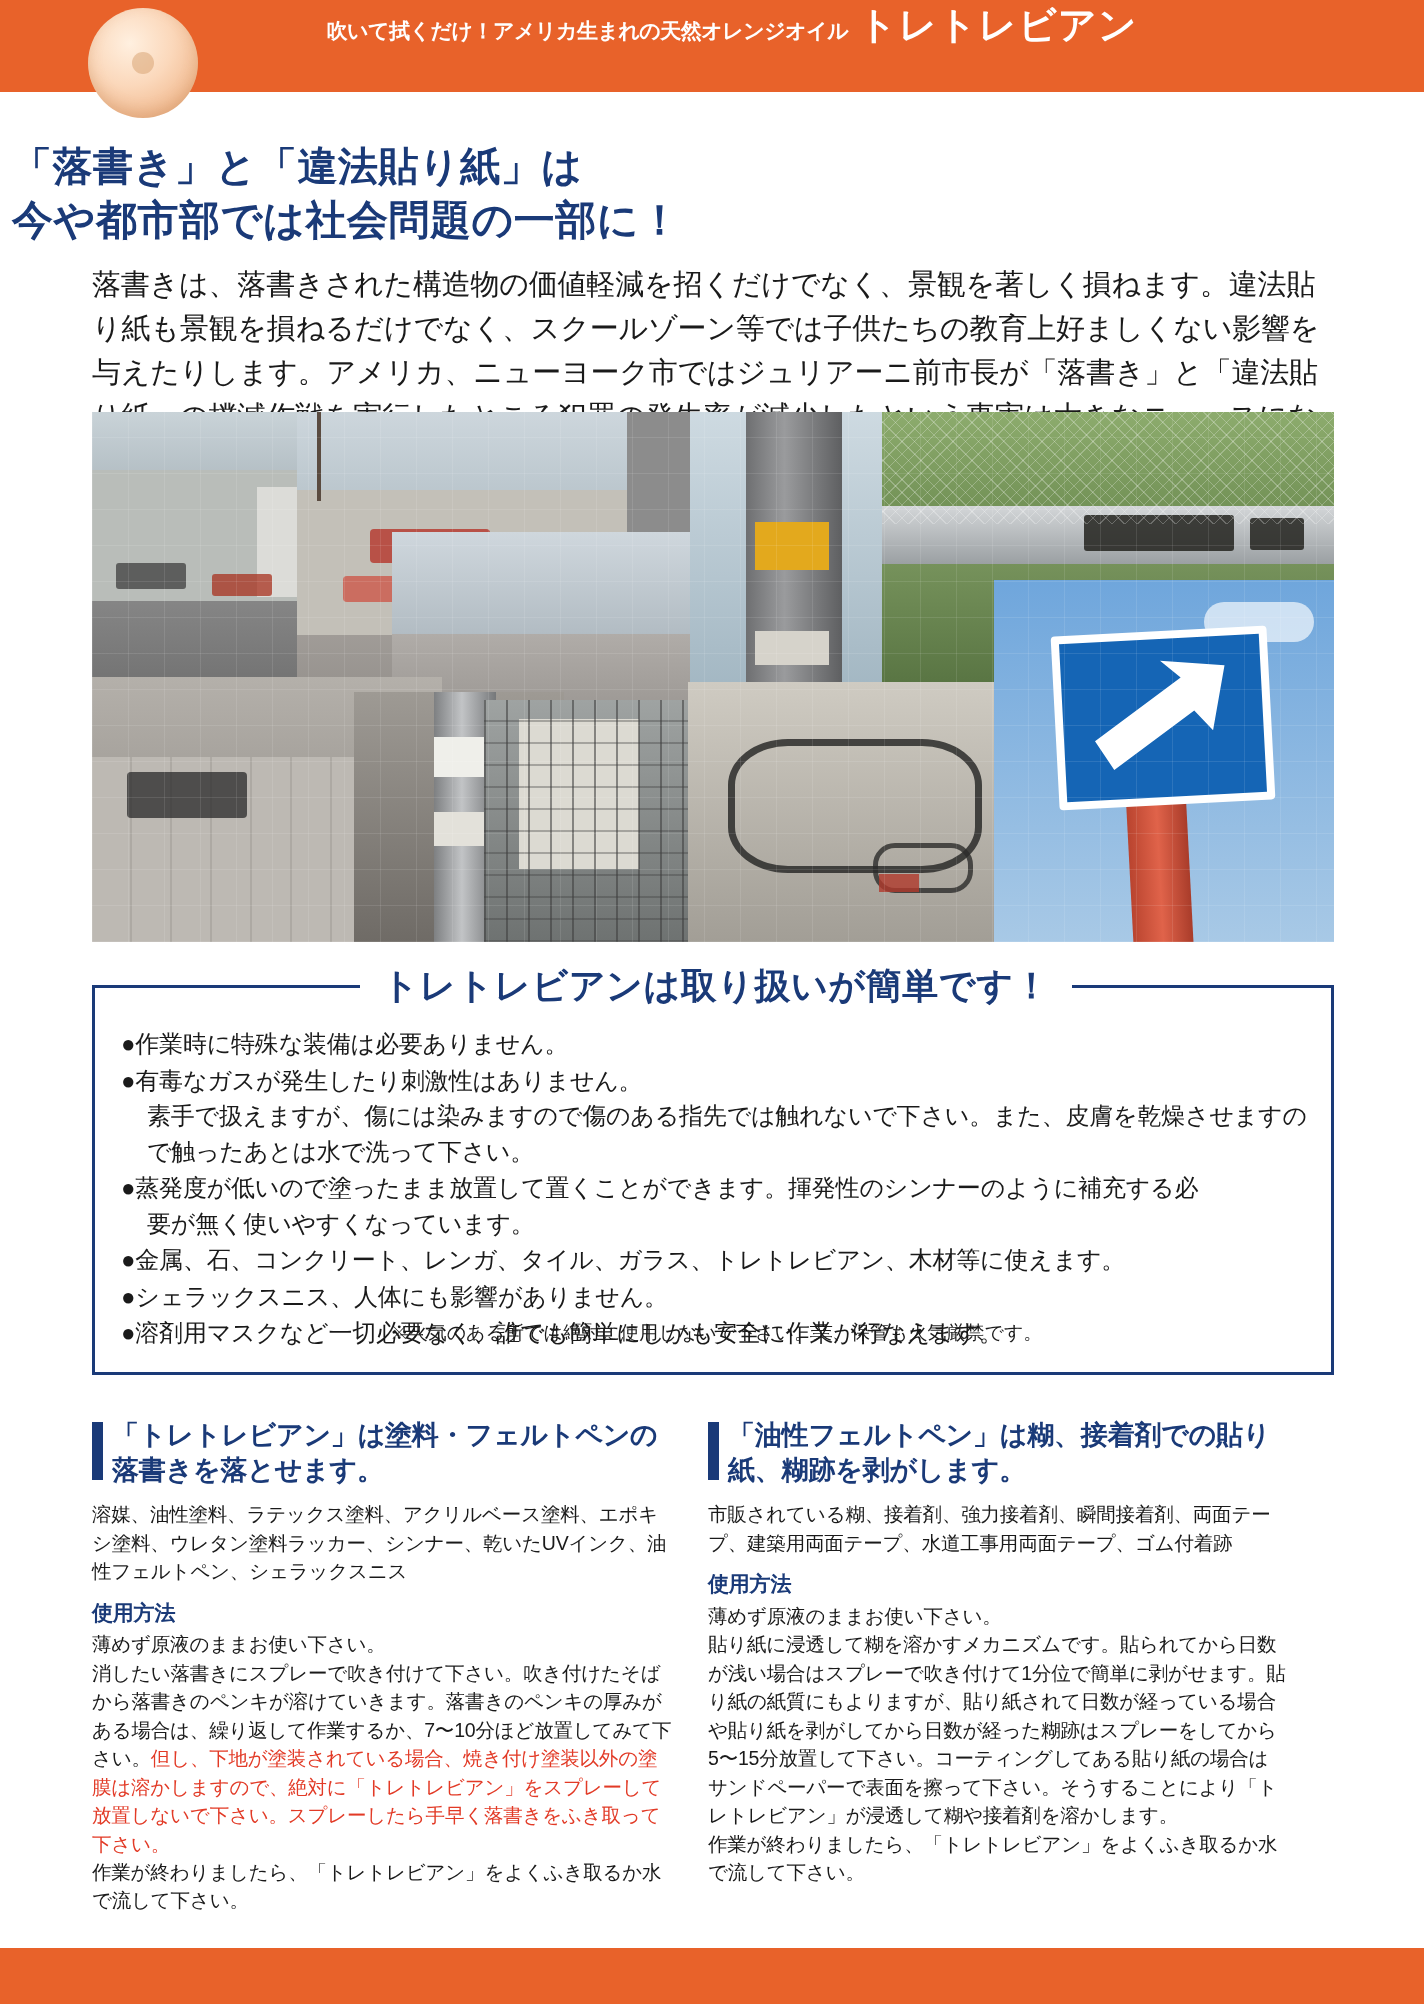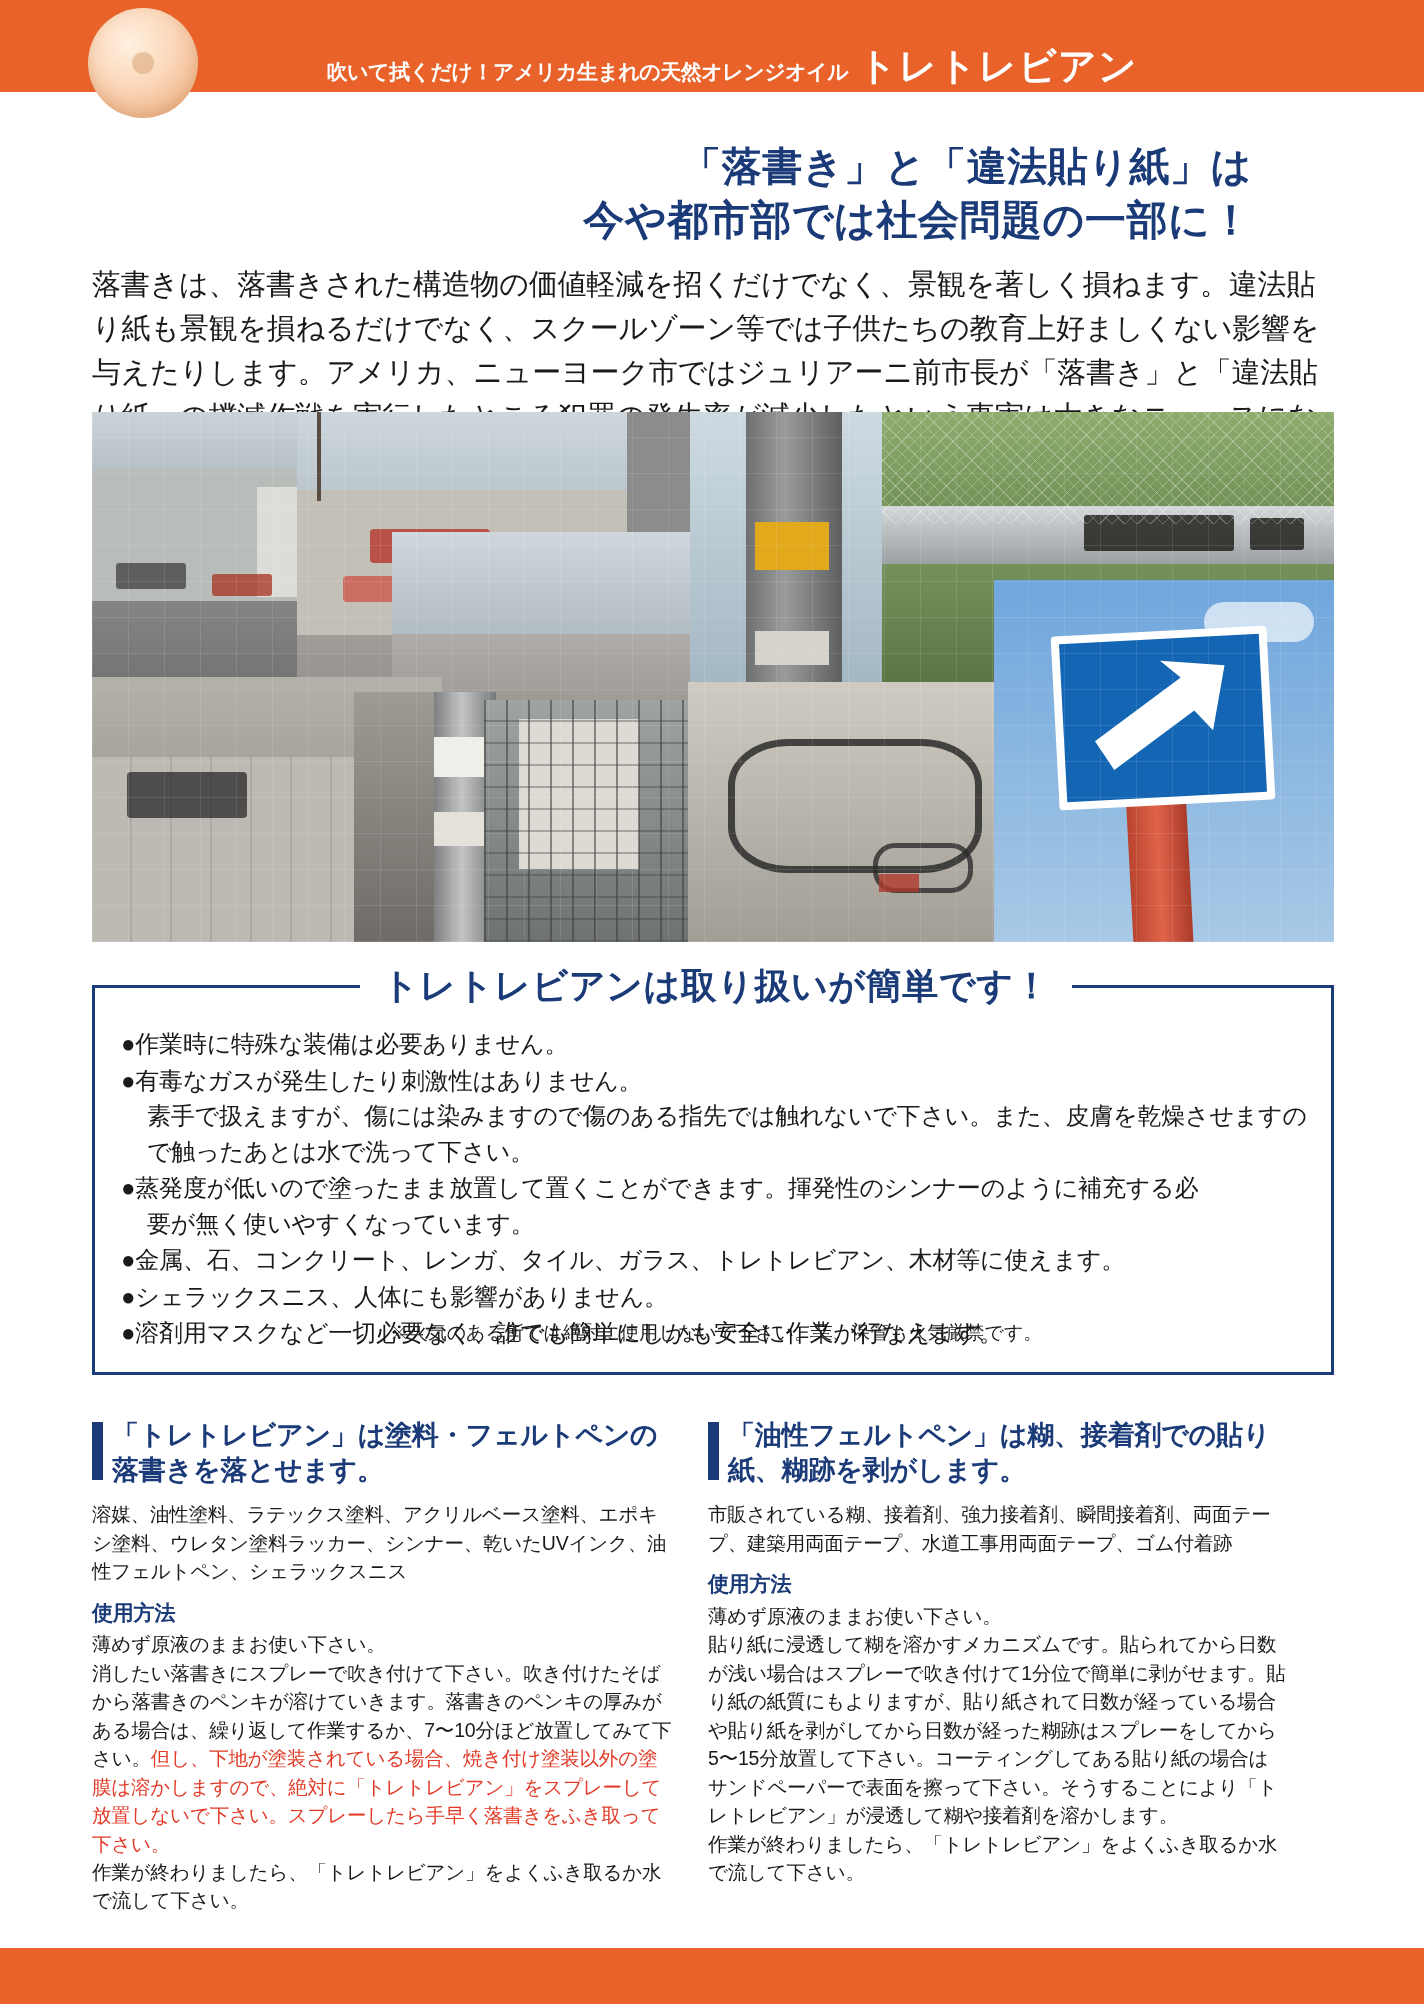--- a/index.html
+++ b/index.html
@@ -28,21 +28,21 @@
     left: 0; top: 0;
     width: 1424px;
     height: 92px;
     background: #e8622a;
   }
   .header-inner {
     position: absolute;
     left: 0; top: 0;
     width: 1424px; height: 92px;
     display: flex;
-    align-items: flex-end;
+    align-items: flex-start;
     justify-content: center;
   }
   .header-texts {
     display: flex;
     align-items: baseline;
     gap: 10px;
     transform: translateX(20px);
   }
   .header-sub {
     color: #ffffff;
@@ -71,23 +71,23 @@
     position: absolute;
     left: 44px; top: 44px;
     width: 22px; height: 22px;
     border-radius: 50%;
     background: rgba(214,160,110,0.5);
   }
 
   
   .main-title {
     position: absolute;
-    left: 4px; top: 140px;
+    left: 12px; top: 140px;
     width: 1248px;
-    text-align: right;
+    text-align: left;
     color: #1a3a78;
     font-weight: bold;
     font-size: 40px;
     line-height: 1.32;
     letter-spacing: 0.5px;
   }
   .main-title .l2 { font-size: 41px; }
 
   
   .lead {

